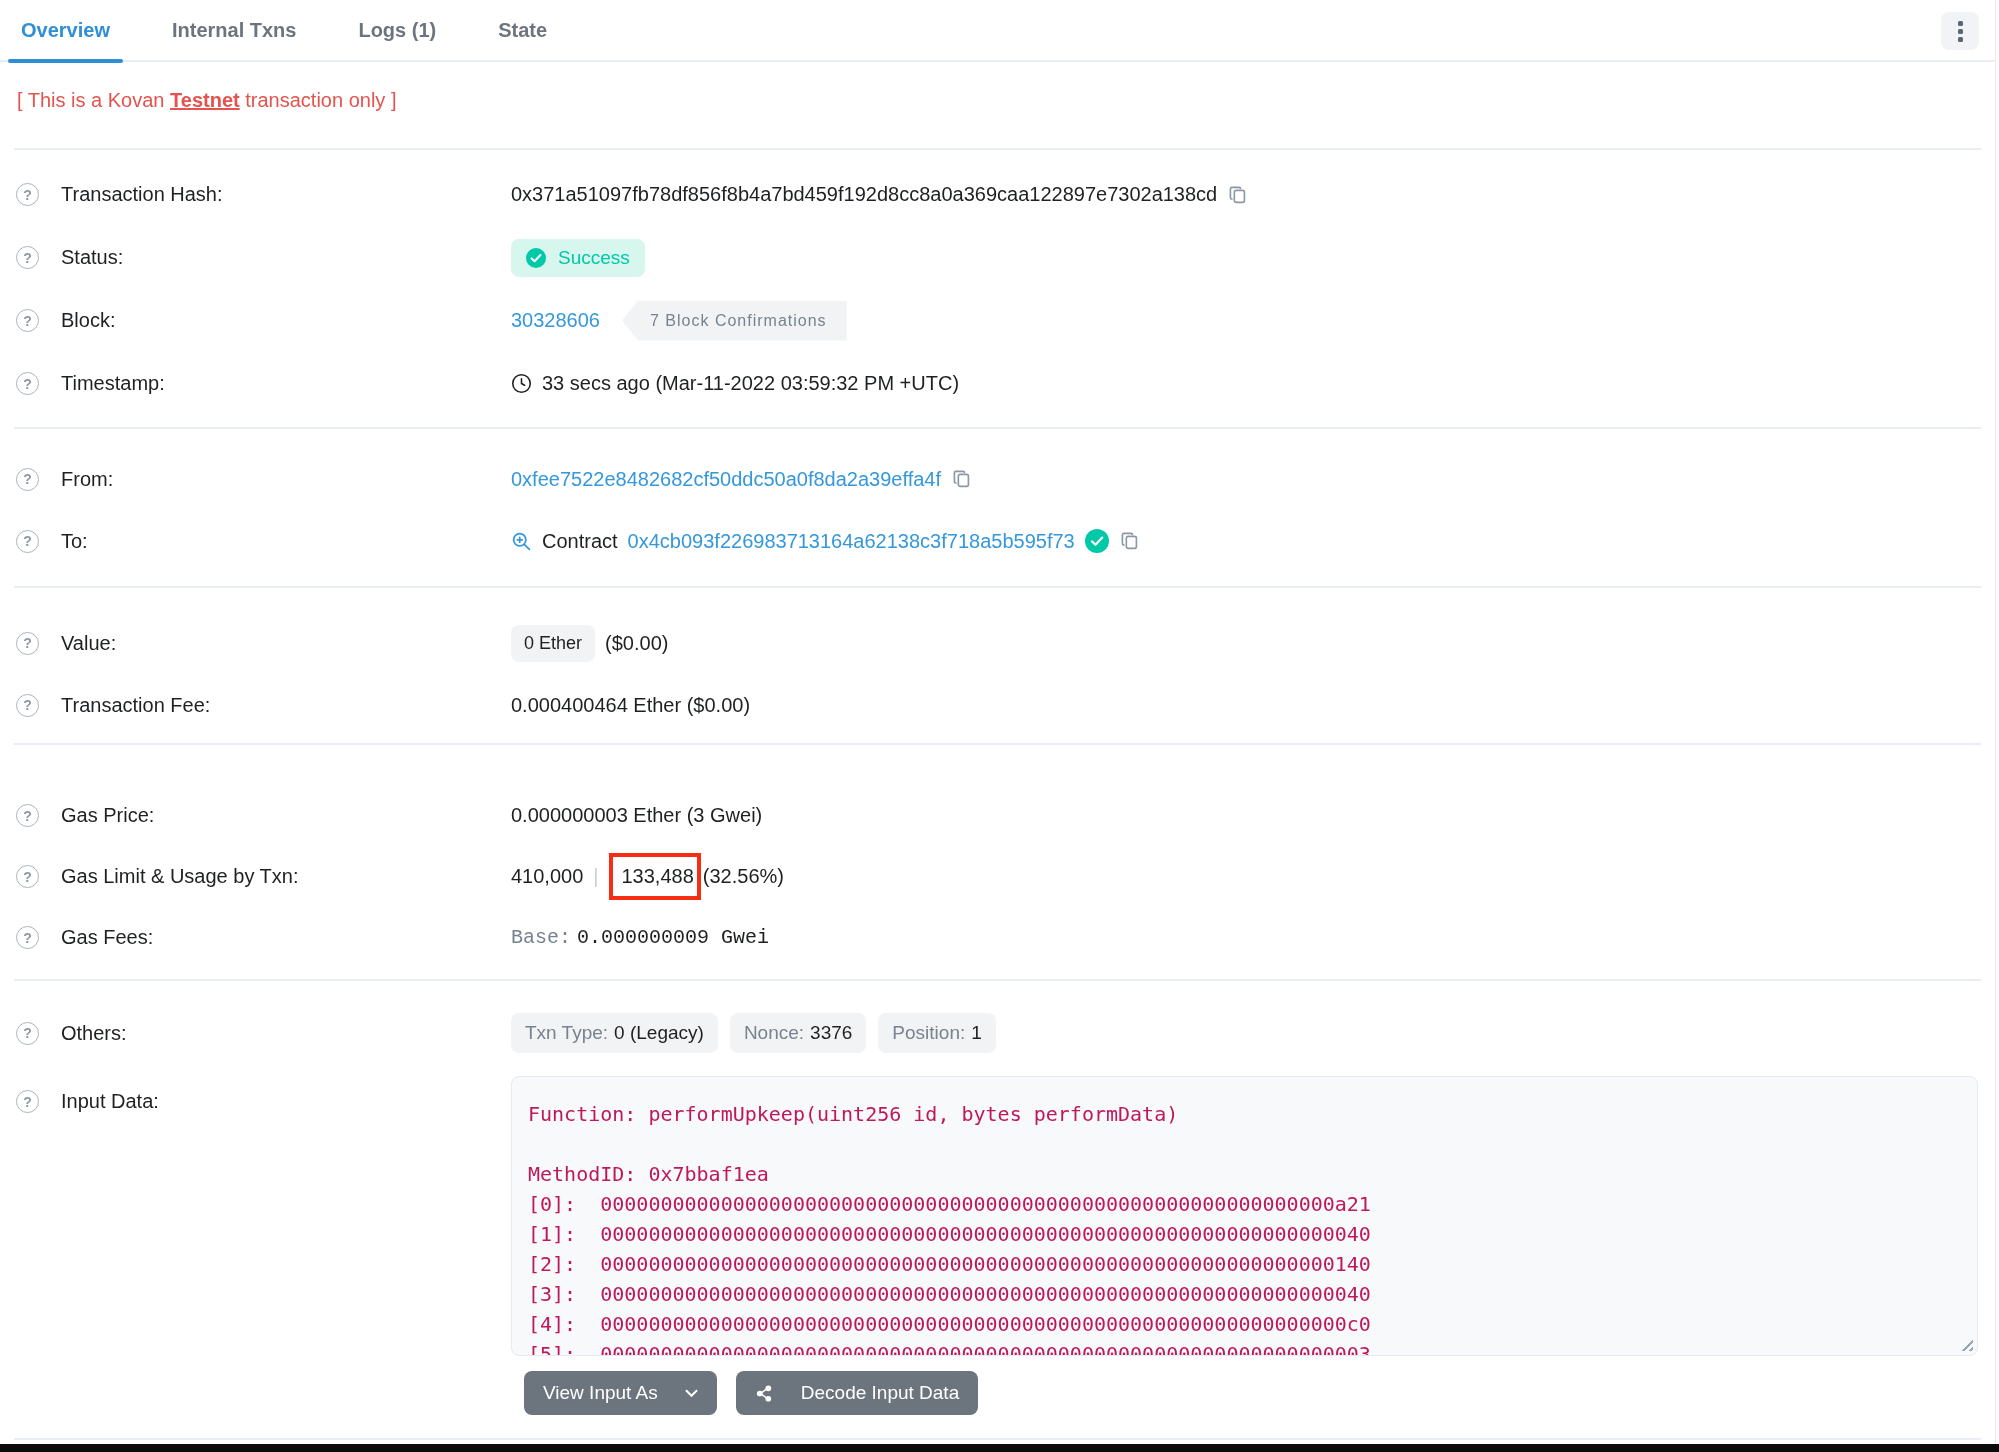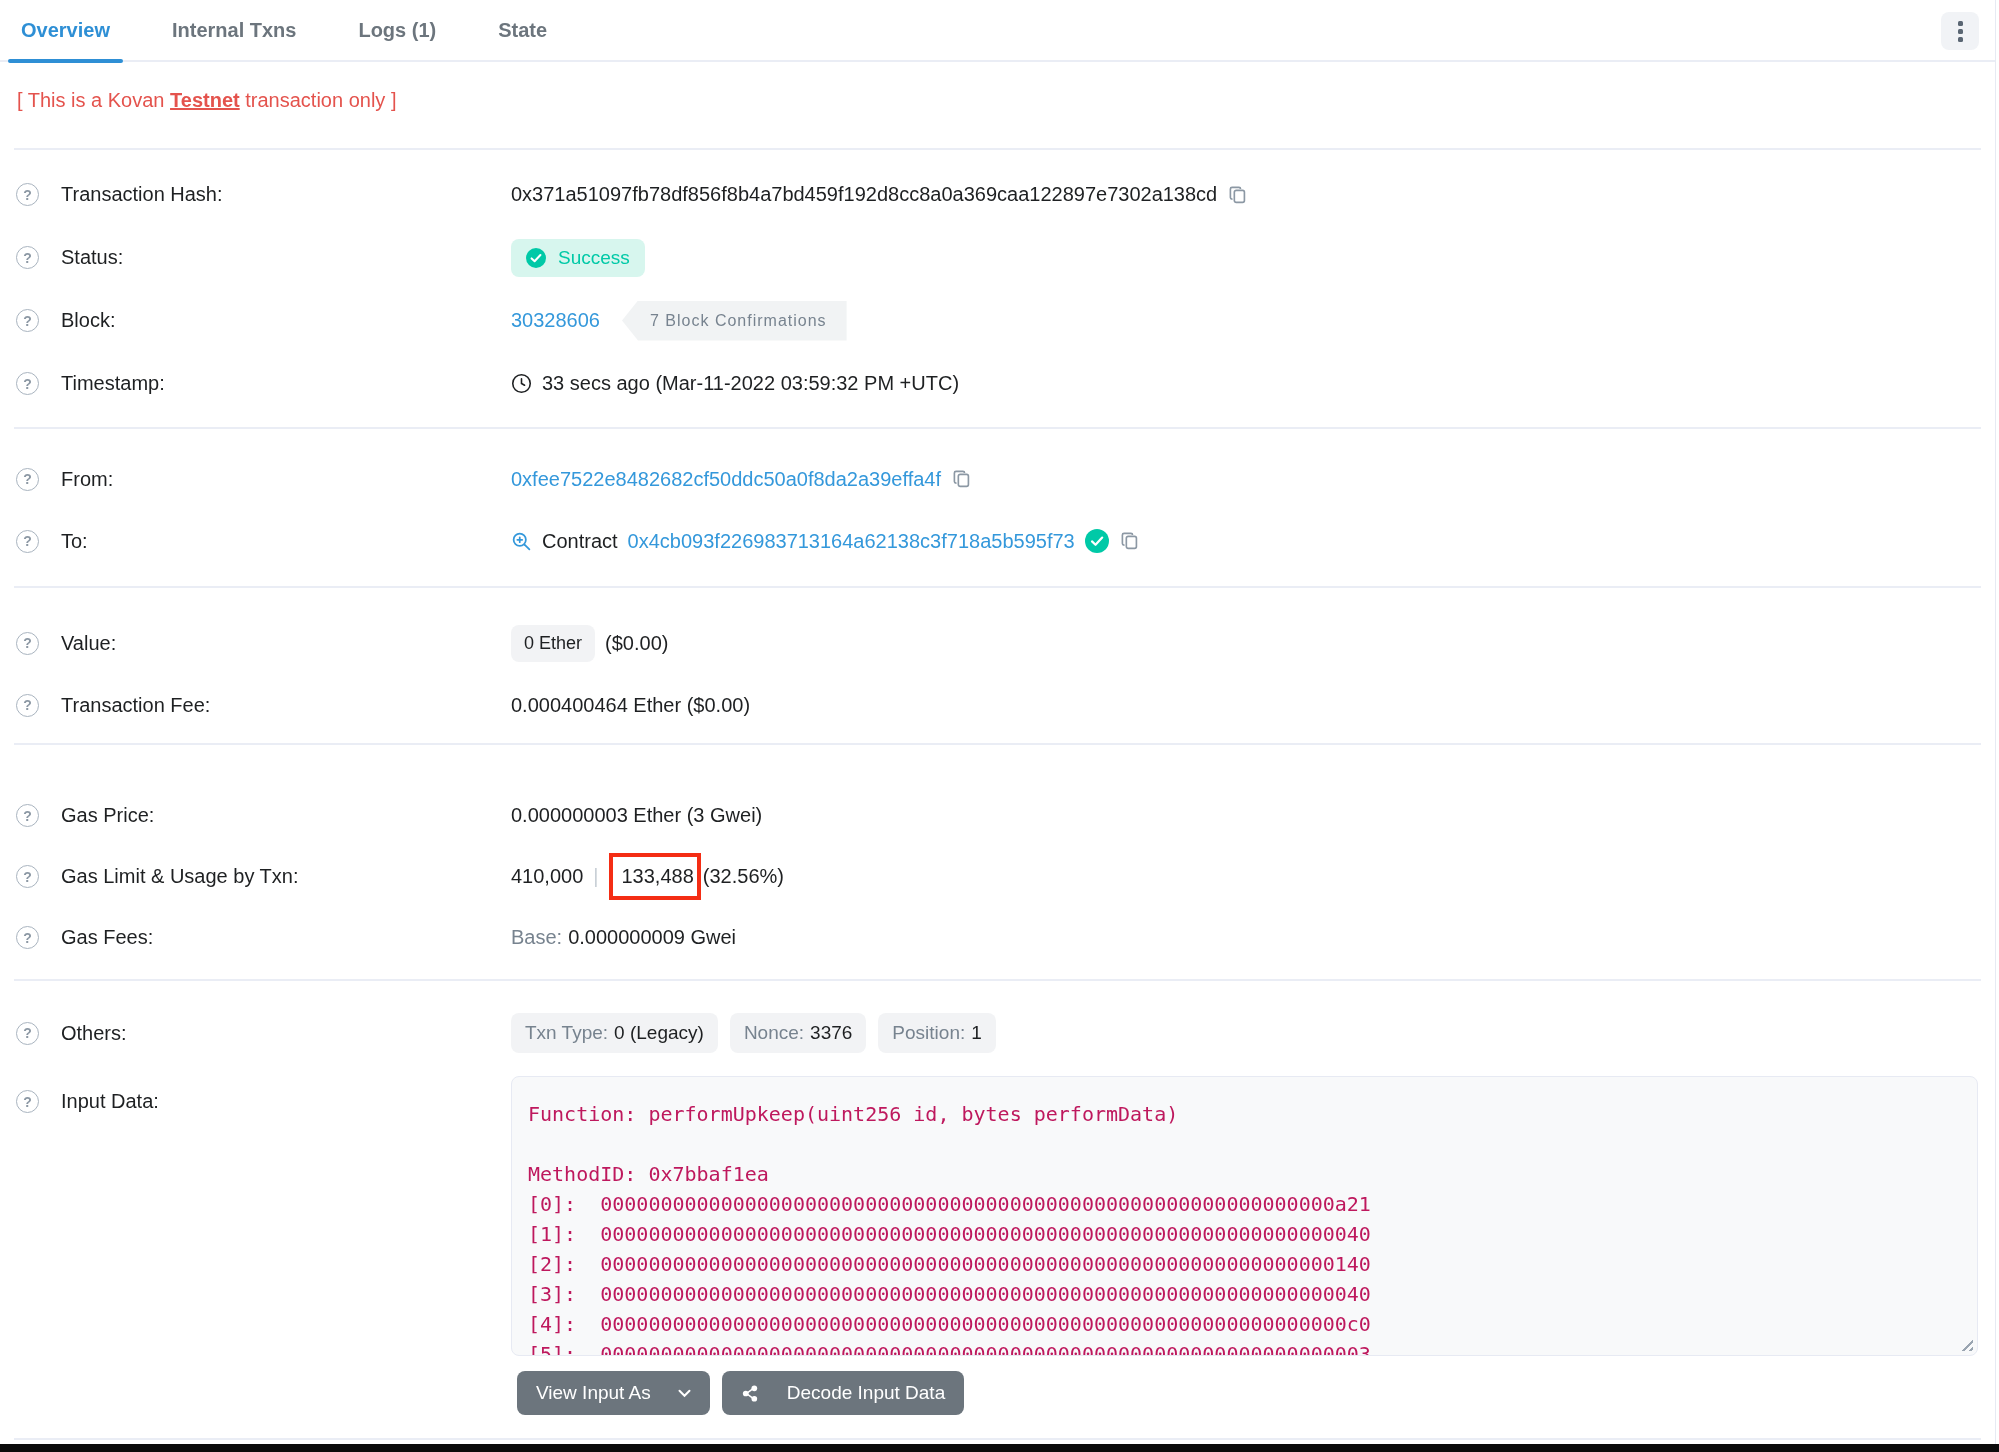--- a/index.html
+++ b/index.html
@@ -61,21 +61,21 @@
 
   
   .row-input { align-items: flex-start; margin-top: 12px; }
   .row-input .label-col { padding-top: 14px; }
   .input-box { position: relative; flex: 1; height: 280px; background: #f8f9fa; border: 1px solid #e7eaf3; border-radius: 8px; padding: 22px 20px 0 16px; overflow: hidden; font-family: "DejaVu Sans Mono", monospace; font-size: 20px; line-height: 30px; color: #be185d; cursor: text; }
   .mono-line { white-space: pre; }
   .grip { position: absolute; right: 4px; bottom: 4px; width: 15px; height: 15px; background: repeating-linear-gradient(135deg, transparent 0 3px, #9aa5b1 3px 5px); clip-path: polygon(100% 0, 100% 100%, 0 100%); cursor: nwse-resize; }
 
   
   .input-actions { display: flex; gap: 12px; margin-left: 501px; margin-top: 15px; }
-  .btn-slate { display: inline-flex; align-items: center; gap: 27px; background: #6c757d; color: #ffffff; border: none; border-radius: 8px; padding: 11px 19px; font-size: 19px; font-family: "Liberation Sans", sans-serif; cursor: pointer; }
+  .btn-slate { display: inline-flex; align-items: center; gap: 27px; background: #6c757d; color: #ffffff; border: none; border-radius: 8px; padding: 11px 19px; font-size: 19px; font-family: "Liberation Sans", sans-serif; cursor: pointer; margin-left: 7px; }
 
   .bottom-gap { height: 32px; }
   .bottom-bar { position: absolute; left: -0px; bottom: 0; width: 1999px; height: 8px; background: #0b0b0b; }
 
   svg { display: block; }
 </style>
 </head>
 <body>
 
 <div class="page">
@@ -256,21 +256,21 @@
         <span class="red-box"><span>133,488</span></span>
         <span class="pct">(32.56%)</span>
       </div>
     </div>
 
     <div class="row">
       <div class="label-col">
         <span class="qicon"></span>
         <span class="label">Gas Fees:</span>
       </div>
-      <div class="value-col" style="gap:6px;">
+      <div class="value-col" style="gap:6px;font-family:Liberation Mono, monospace;">
         <span class="muted">Base:</span>
         <span>0.000000009 Gwei</span>
       </div>
     </div>
   </div>
   <div class="divider"></div>
 
   <div class="section sec-e">
     <div class="row row-others">
       <div class="label-col">

